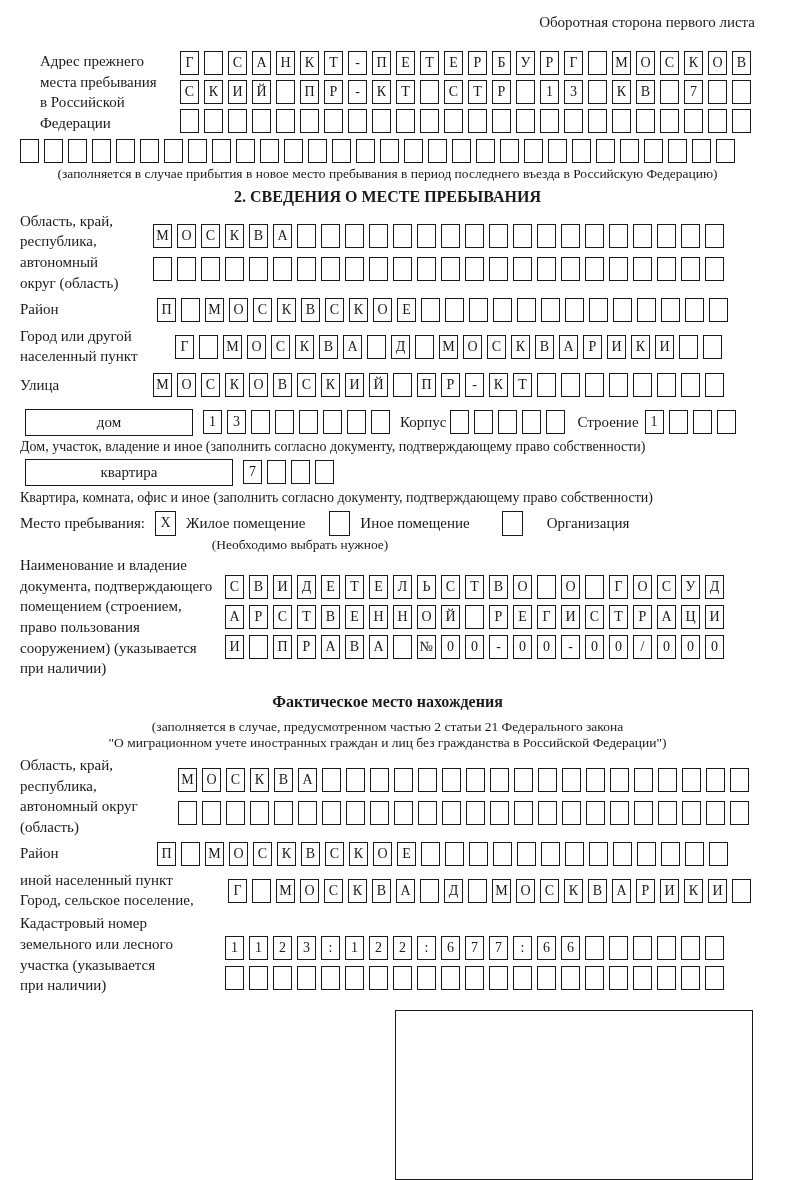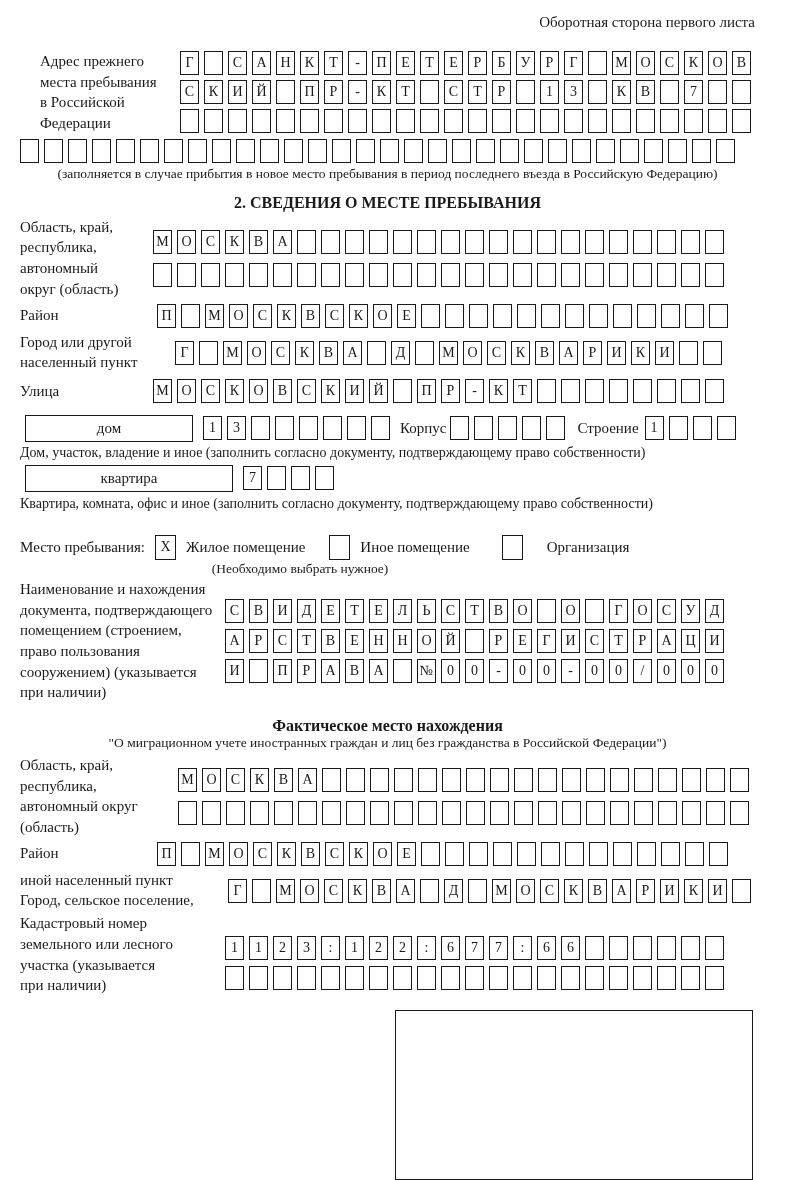--- a/index.html
+++ b/index.html
@@ -165,21 +165,21 @@
       <span class="cell"></span>
       <span class="cell"></span>
       <span class="cell"></span>
       <span class="cell"></span>
       <span class="cell"></span>
       <span class="cell"></span>
       <span class="cell"></span>
     </div>
   <div class="note" style="margin-top:3px;">(заполняется в случае прибытия в новое место пребывания в период последнего въезда в Российскую Федерацию)</div>
 
-  <div class="sect-title" style="margin-top:12px;">2. СВЕДЕНИЯ О МЕСТЕ ПРЕБЫВАНИЯ</div>
+  <div class="sect-title" style="margin-top:6px;">2. СВЕДЕНИЯ О МЕСТЕ ПРЕБЫВАНИЯ</div>
 
   <div class="frow" style="margin-top:5px;">
     <div class="lbl" style="width:133px;">
       <div>Область, край,</div>
       <div>республика,</div>
       <div>автономный</div>
       <div>округ (область)</div>
     </div>
     <div class="cellcol" style="gap:9px;">
       <div class="cells">
@@ -363,34 +363,34 @@
     <div class="labelbox" style="width:208px;text-align:right;">квартира</div>
     <div class="cells" style="margin-left:10px;">
         <span class="cell">7</span>
         <span class="cell"></span>
         <span class="cell"></span>
         <span class="cell"></span>
       </div>
   </div>
   <div class="note-left" style="margin-top:4px;">Квартира, комната, офис и иное (заполнить согласно документу, подтверждающему право собственности)</div>
 
-  <div class="mesto-row" style="margin-top:23px;">
+  <div class="mesto-row" style="margin-top:5px;">
     <span>Место пребывания:</span>
     <span class="chk">X</span>
     <span>Жилое помещение</span>
     <span class="chk" style="margin-left:14px;"></span>
     <span>Иное помещение</span>
     <span class="chk" style="margin-left:22px;"></span>
     <span style="margin-left:14px;">Организация</span>
   </div>
   <div class="note" style="margin-top:1px; width:560px;">(Необходимо выбрать нужное)</div>
 
   <div class="frow" style="margin-top:2px;">
     <div class="lbl" style="width:205px;">
-      <div>Наименование и нахождения</div>
+      <div>Наименование и владение</div>
       <div>документа, подтверждающего</div>
       <div>помещением (строением,</div>
       <div>право пользования</div>
       <div>сооружением) (указывается</div>
       <div>при наличии)</div>
     </div>
     <div class="cellcol" style="gap:6px;">
       <div class="cells">
           <span class="cell">С</span>
           <span class="cell">В</span>
@@ -457,20 +457,21 @@
           <span class="cell">0</span>
           <span class="cell">/</span>
           <span class="cell">0</span>
           <span class="cell">0</span>
           <span class="cell">0</span>
         </div>
     </div>
   </div>
 
   <div class="sect-title" style="margin-top:14px;">Фактическое место нахождения</div>
+  <div class="note" style="margin-top:8px;">(заполняется в случае, предусмотренном частью 2 статьи 21 Федерального закона</div>
   <div class="note">"О миграционном учете иностранных граждан и лиц без гражданства в Российской Федерации")</div>
 
   <div class="frow" style="margin-top:4px;">
     <div class="lbl" style="width:158px;">
       <div>Область, край,</div>
       <div>республика,</div>
       <div>автономный округ</div>
       <div>(область)</div>
     </div>
     <div class="cellcol" style="gap:9px;">

